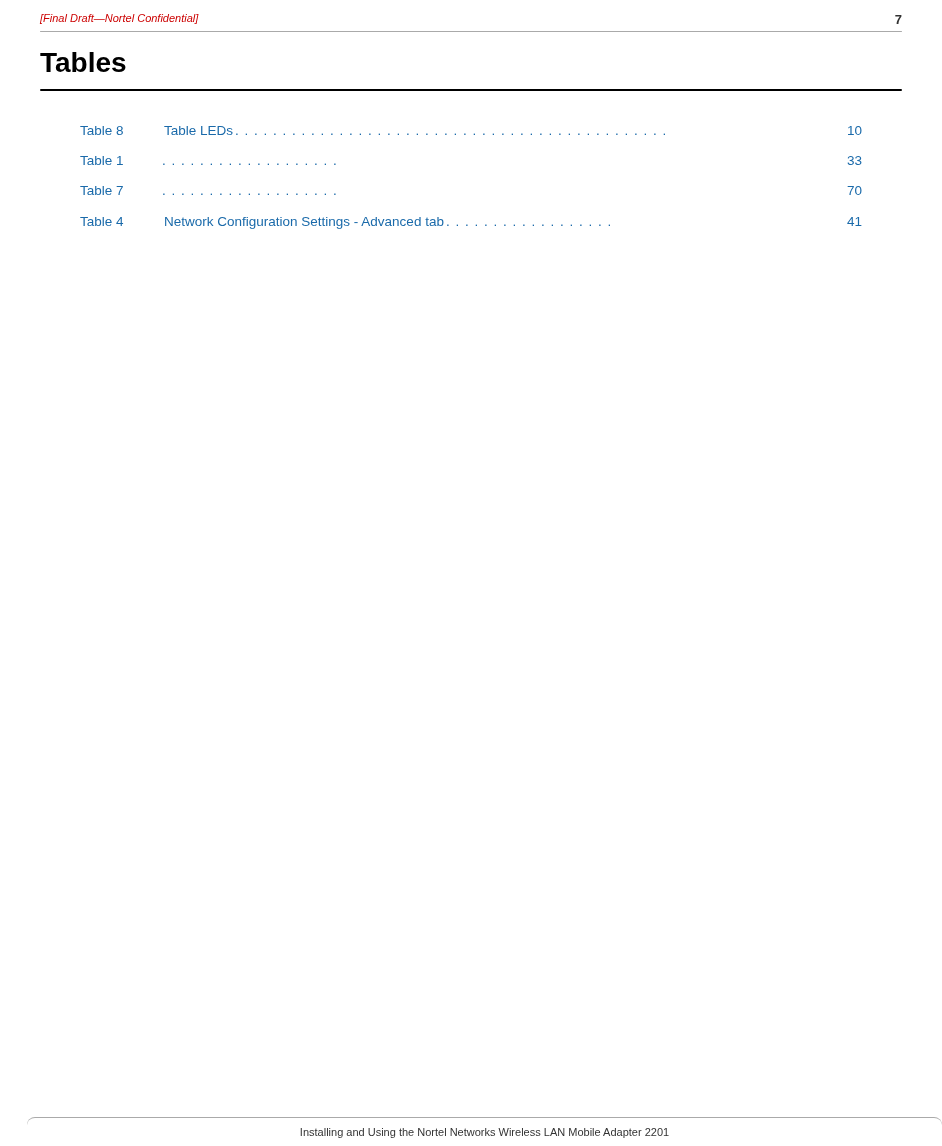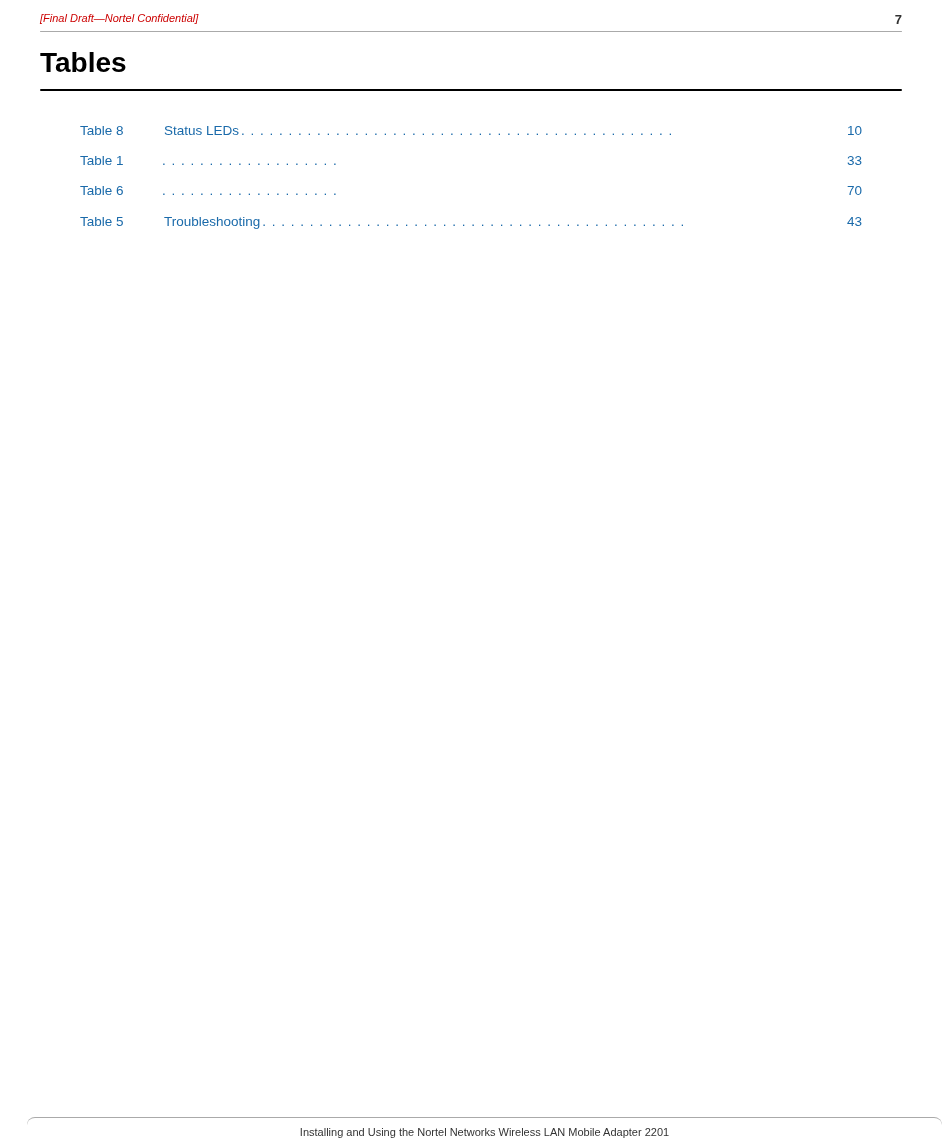--- a/index.html
+++ b/index.html
@@ -155,39 +155,39 @@
   <hr class="top-rule">
 
   <div class="tables-heading-section">
     <h1 class="tables-heading">Tables</h1>
     <hr class="heading-rule">
   </div>
 
   <div class="toc-section" id="toc-entries">
   <div class="toc-entry">
         <span class="toc-label">Table 8</span>
-        <span class="toc-title">Status LEDs</span>
+        <span class="toc-title">Table LEDs</span>
         <span class="toc-dots"> . . . . . . . . . . . . . . . . . . . . . . . . . . . . . . . . . . . . . . . . . . . . . .</span>
         <span class="toc-page">10</span>
       </div>
       <div class="toc-entry">
         <span class="toc-label">Table 1</span>
         <span class="toc-dots"> . . . . . . . . . . . . . . . . . . .</span>
         <span class="toc-page">33</span>
       </div>
       <div class="toc-entry">
-        <span class="toc-label">Table 6</span>
+        <span class="toc-label">Table 7</span>
         <span class="toc-dots"> . . . . . . . . . . . . . . . . . . .</span>
         <span class="toc-page">70</span>
       </div>
       <div class="toc-entry">
-        <span class="toc-label">Table 5</span>
-        <span class="toc-title">Troubleshooting</span>
-        <span class="toc-dots"> . . . . . . . . . . . . . . . . . . . . . . . . . . . . . . . . . . . . . . . . . . . . .</span>
-        <span class="toc-page">43</span>
+        <span class="toc-label">Table 4</span>
+        <span class="toc-title">Network Configuration Settings - Advanced tab</span>
+        <span class="toc-dots"> . . . . . . . . . . . . . . . . . .</span>
+        <span class="toc-page">41</span>
       </div>
     </div>
 
   <div class="footer">
     <span class="footer-text">Installing and Using the Nortel Networks Wireless LAN Mobile Adapter 2201</span>
   </div>
 
 </div>
 
 </body></html>

